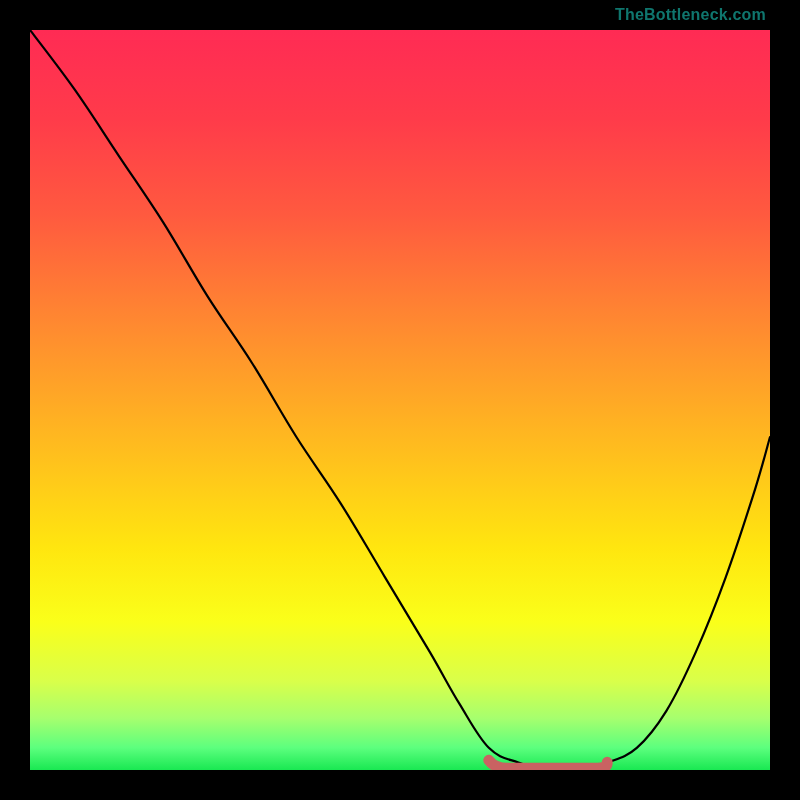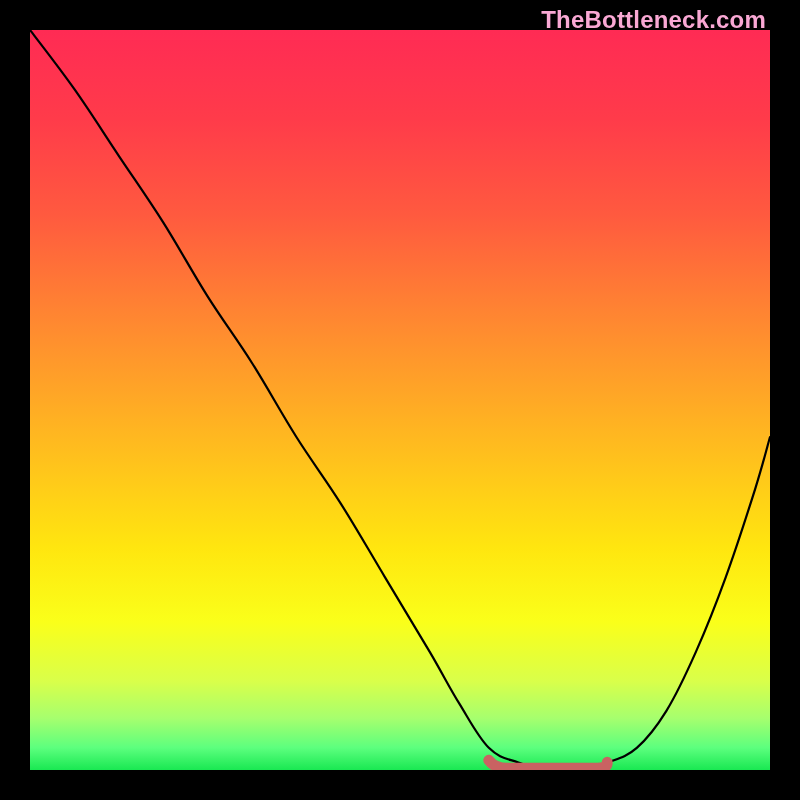--- a/index.html
+++ b/index.html
@@ -31,23 +31,23 @@
     left: 0;
     top: 0;
     width: 100%;
     height: 100%;
   }
   .watermark {
     position: absolute;
     top: 6px;
     right: 34px;
     font-family: Arial, Helvetica, sans-serif;
-    font-size: 24px;
+    font-size: 16px;
     font-weight: bold;
-    color: #f9a8d4;
+    color: #0f766e;
     letter-spacing: 0.2px;
   }
   svg.curve {
     position: absolute;
     left: 0;
     top: 0;
     width: 740px;
     height: 740px;
     overflow: visible;
   }

